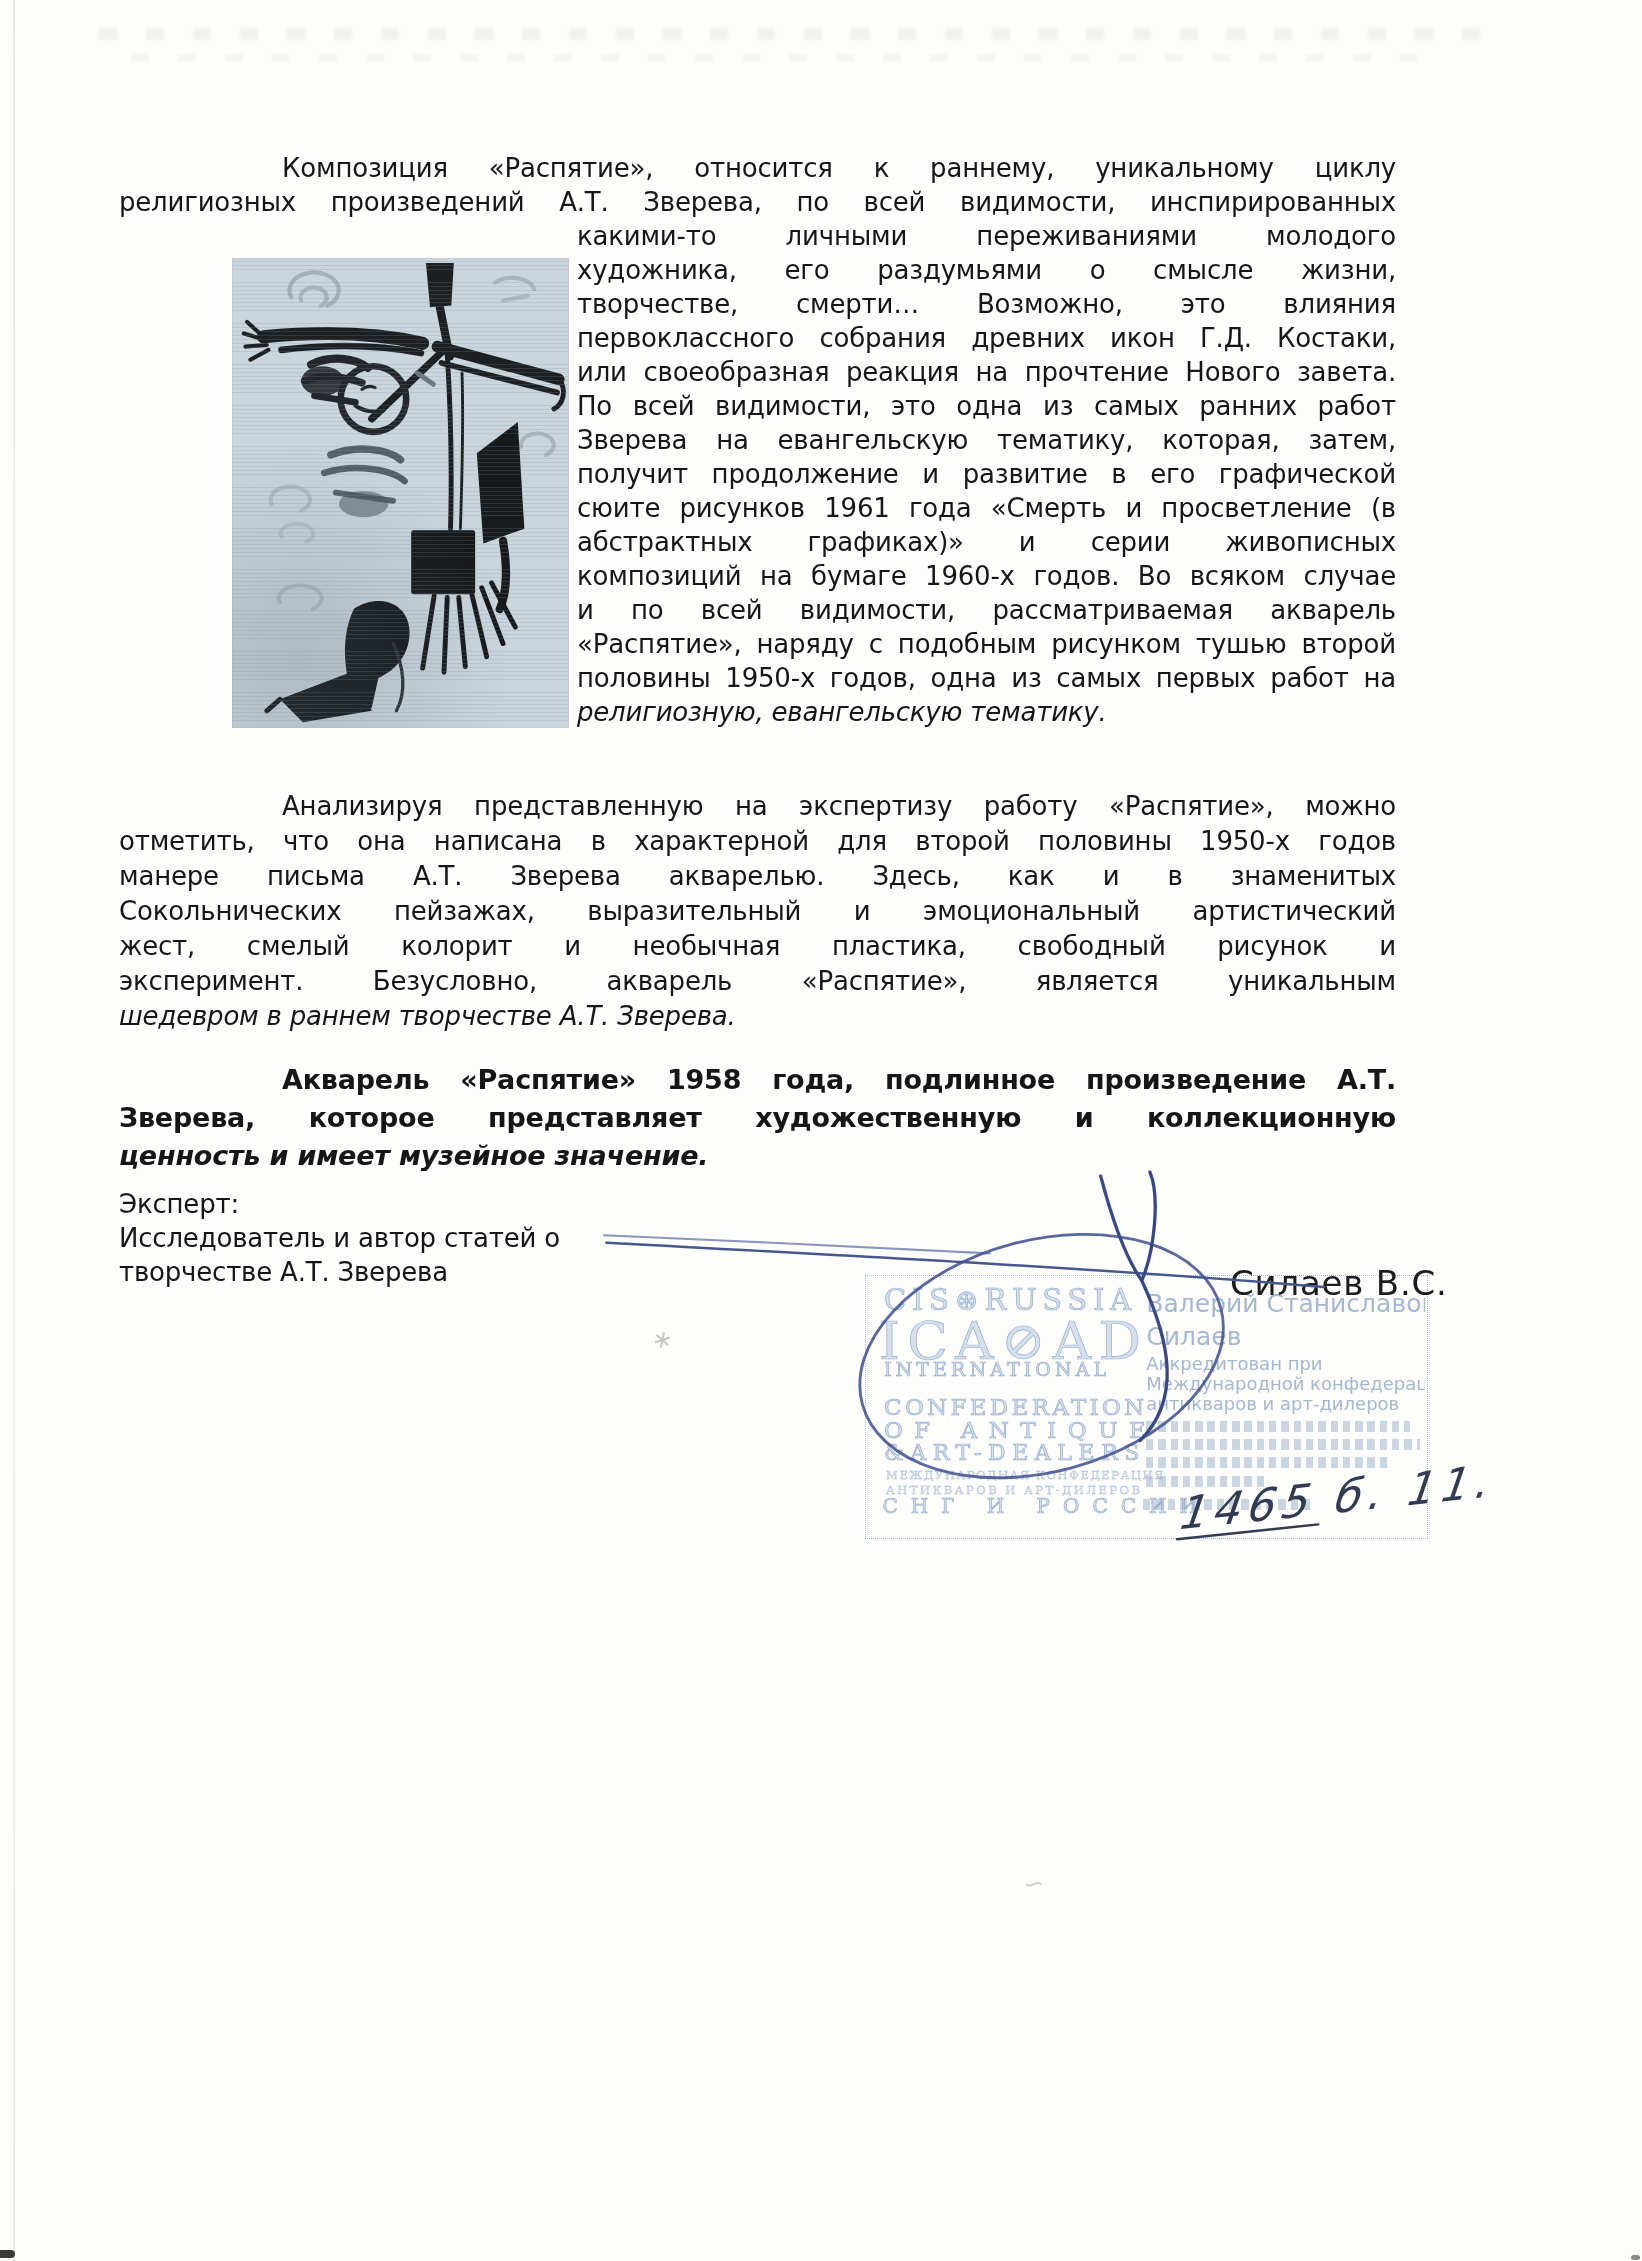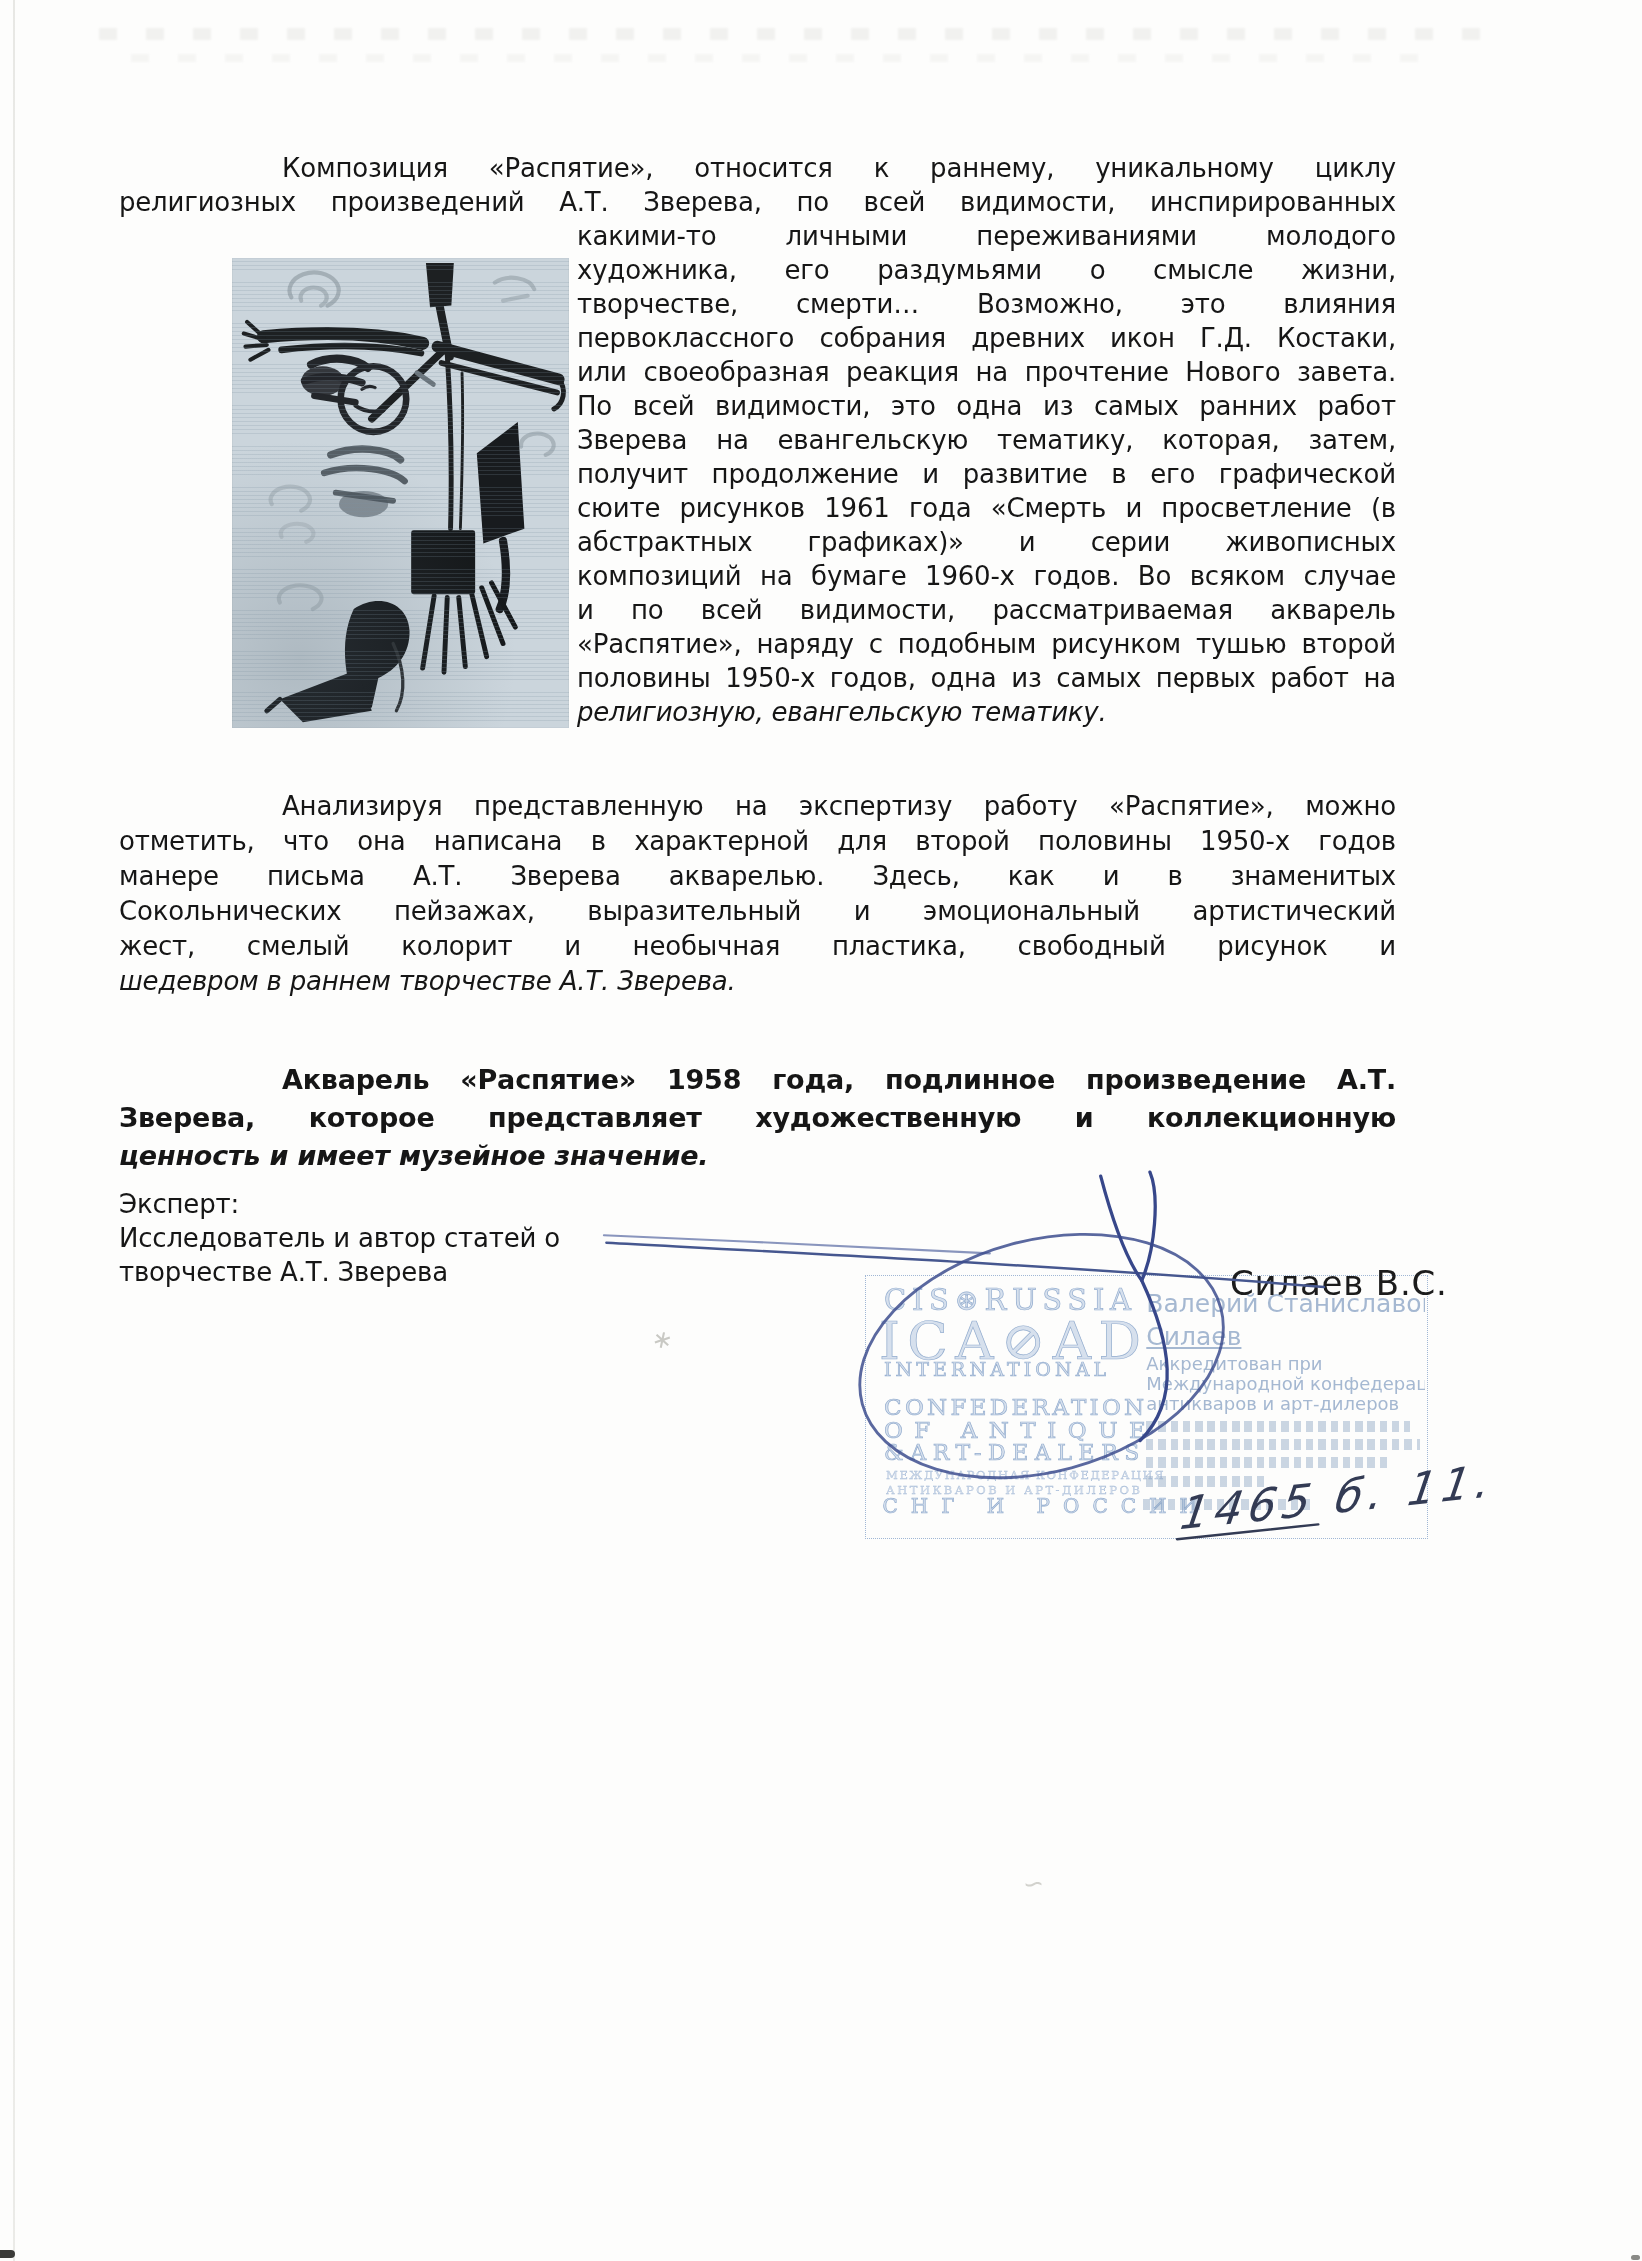--- a/index.html
+++ b/index.html
@@ -51,21 +51,21 @@
   .s-l4{left:18px;top:118px;font-size:23px;letter-spacing:3.3px;}
   .s-l5{left:18px;top:141px;font-size:23px;letter-spacing:11.5px;}
   .s-l6{left:18px;top:164px;font-size:22px;letter-spacing:6.6px;}
   .s-l7{left:20px;top:192px;font-size:11.5px;letter-spacing:1.6px;-webkit-text-stroke:0.3px rgba(128,158,198,.7);}
   .s-l8{left:20px;top:207px;font-size:11.5px;letter-spacing:2.5px;-webkit-text-stroke:0.3px rgba(128,158,198,.7);}
   .s-l9{left:16.4px;top:218px;font-size:20px;letter-spacing:13px;}
   .stamp-right{position:absolute;left:277px;top:0;width:282px;height:100%;overflow:hidden;
     font-family:"DejaVu Sans",sans-serif;}
   .sr-line{position:absolute;white-space:nowrap;color:rgba(135,160,195,.75);filter:blur(0.3px);}
   .sr1{left:3.3px;top:13px;font-size:25px;}
-  .sr2{left:3.3px;top:46px;font-size:25px;text-decoration:underline;}
+  .sr2{left:3.3px;top:46px;font-size:25px;}
   .sr3{left:3.3px;top:77px;font-size:18px;}
   .sr4{left:3.3px;top:97px;font-size:18px;}
   .sr5{left:3.3px;top:117px;font-size:18px;}
   .sr-bar{position:absolute;height:10.7px;filter:blur(0.5px);
     background:repeating-linear-gradient(90deg,rgba(140,165,195,.45) 0 7.4px,rgba(255,255,255,0) 7.4px 12.3px);}
   
   .signer-name{position:absolute;left:1230px;top:1263px;font-size:34px;color:#1c1c1c;
     letter-spacing:0.8px;font-family:"DejaVu Sans",sans-serif;}
   
   .sig-overlay{position:absolute;left:575px;top:1145px;width:920px;height:427px;pointer-events:none;}
@@ -172,20 +172,21 @@
     <div class="ln wrap">половины 1950-х годов, одна из самых первых работ на</div>
     <div class="ln wrap last">религиозную, евангельскую тематику.</div>
   </section>
 
   <section class="par p2">
     <div class="ln ind">Анализируя представленную на экспертизу работу «Распятие», можно</div>
     <div class="ln">отметить, что она написана в характерной для второй половины 1950-х годов</div>
     <div class="ln">манере письма А.Т. Зверева акварелью. Здесь, как и в знаменитых</div>
     <div class="ln">Сокольнических пейзажах, выразительный и эмоциональный артистический</div>
     <div class="ln">жест, смелый колорит и необычная пластика, свободный рисунок и</div>
+    <div class="ln">эксперимент. Безусловно, акварель «Распятие», является уникальным</div>
     <div class="ln last">шедевром в раннем творчестве А.Т. Зверева.</div>
   </section>
 
   <section class="par p3">
     <div class="ln ind">Акварель «Распятие» 1958 года, подлинное произведение А.Т.</div>
     <div class="ln">Зверева, которое представляет художественную и коллекционную</div>
     <div class="ln last">ценность и имеет музейное значение.</div>
   </section>
 
   <section class="par expert">

